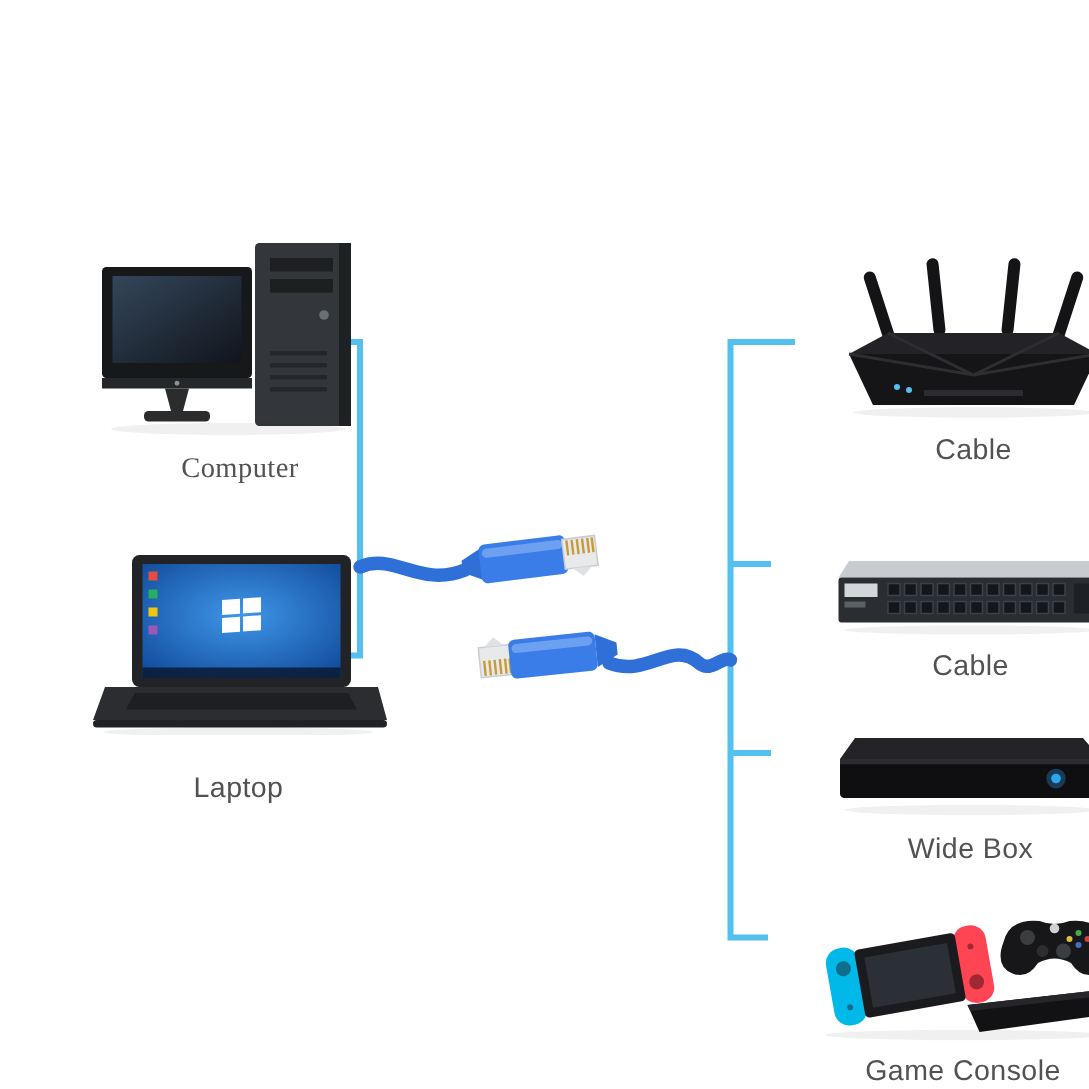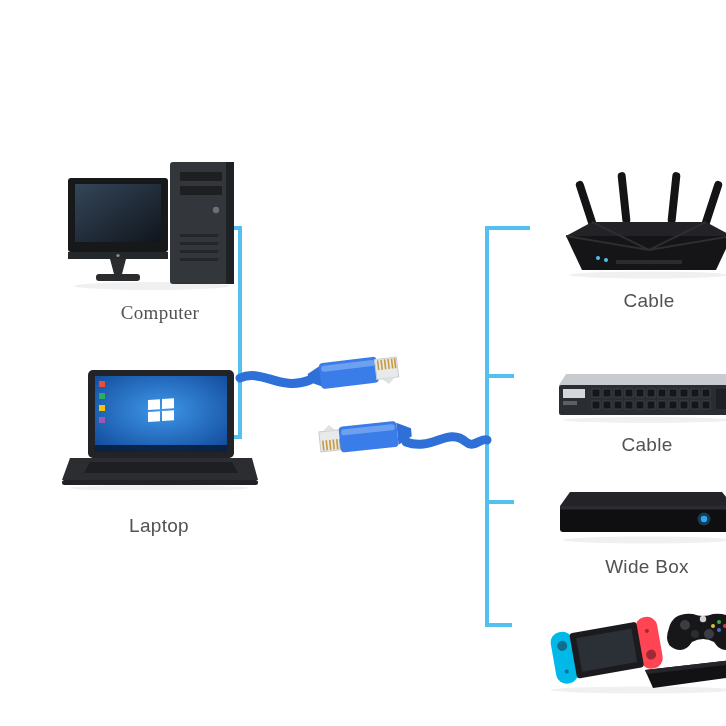--- a/index.html
+++ b/index.html
@@ -229,15 +229,16 @@
         <circle cx="44" cy="11" r="3.2" fill="#cfd2d5"></circle>
       </g>
 
       <g transform="translate(98,52)">
         <polygon points="4,12 92,2 100,18 12,30" fill="#121215"></polygon>
         <polygon points="4,12 92,2 94,6 6,16" fill="#26262a"></polygon>
         <circle cx="88" cy="10" r="2" fill="#54c0f0"></circle>
       </g>
       <ellipse cx="99" cy="84" rx="92" ry="3.5" fill="#000" opacity="0.06"></ellipse>
     </svg>
+    <figcaption>Game Console</figcaption>
   </figure>
 
 </div>
 
 </body></html>

